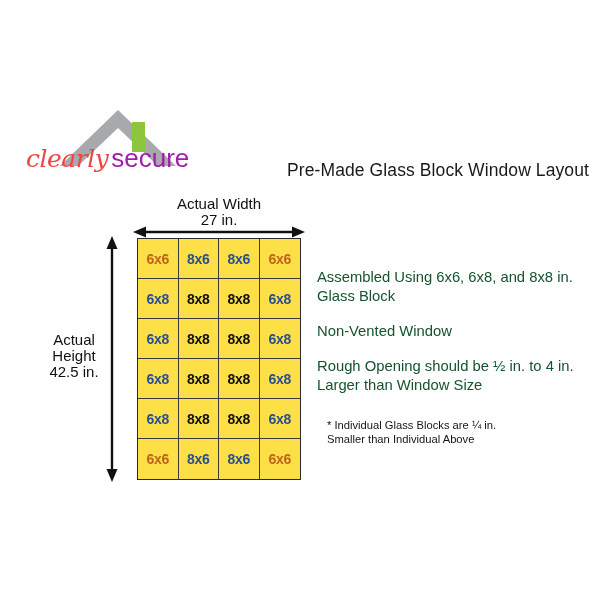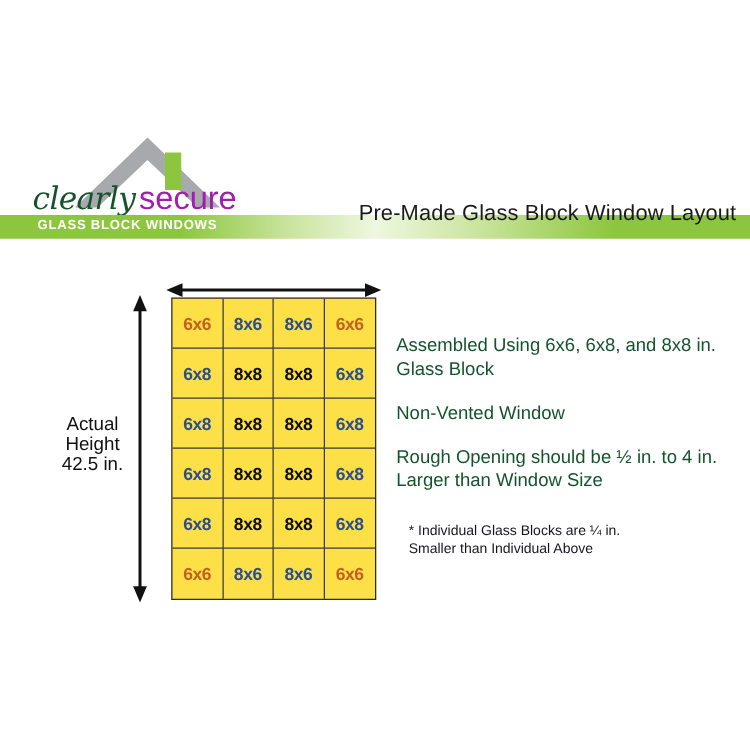--- a/index.html
+++ b/index.html
@@ -52,21 +52,21 @@
     left: 4px;
     top: 35px;
     width: 176px;
     height: 30px;
     white-space: nowrap;
   }
   .logo-clearly {
     font-family: "DejaVu Serif", serif;
     font-style: italic;
     font-size: 25px;
-    color: #14532d;
+    color: #ef4444;
     letter-spacing: -0.5px;
   }
   .logo-secure {
     font-family: "Liberation Sans", sans-serif;
     font-size: 26px;
     color: #a21caf;
     letter-spacing: 0px;
     margin-left: 3px;
   }
 
@@ -213,27 +213,28 @@
     <div class="logo-wrap">
       <svg class="roof-icon" viewBox="0 0 120 62">
         <polygon points="60,2 118,58 100,58 60,20 20,58 2,58" fill="#A7A9AC"></polygon>
         <rect x="74" y="14" width="13" height="30" fill="#8CC63E"></rect>
       </svg>
       <div class="logo-text">
         <span class="logo-clearly">clearly</span><span class="logo-secure">secure</span>
       </div>
     </div>
 
-    <div class="green-bar">
-      <div class="green-bar-label">GLASS BLOCK WINDOWS</div>
-    </div>
   </div>
 
   <div class="page-title">Pre-Made Glass Block Window Layout</div>
 
+  <div class="width-label">
+    <span>Actual Width</span>
+    <span class="l2">27 in.</span>
+  </div>
 
   <svg class="width-arrow" viewBox="0 0 172 12">
     <line x1="10" y1="6" x2="162" y2="6" stroke="#111111" stroke-width="2.4"></line>
     <polygon points="0,6 13,0.5 13,11.5" fill="#111111"></polygon>
     <polygon points="172,6 159,0.5 159,11.5" fill="#111111"></polygon>
   </svg>
 
   <div class="height-label">
     <span>Actual</span>
     <span>Height</span>

